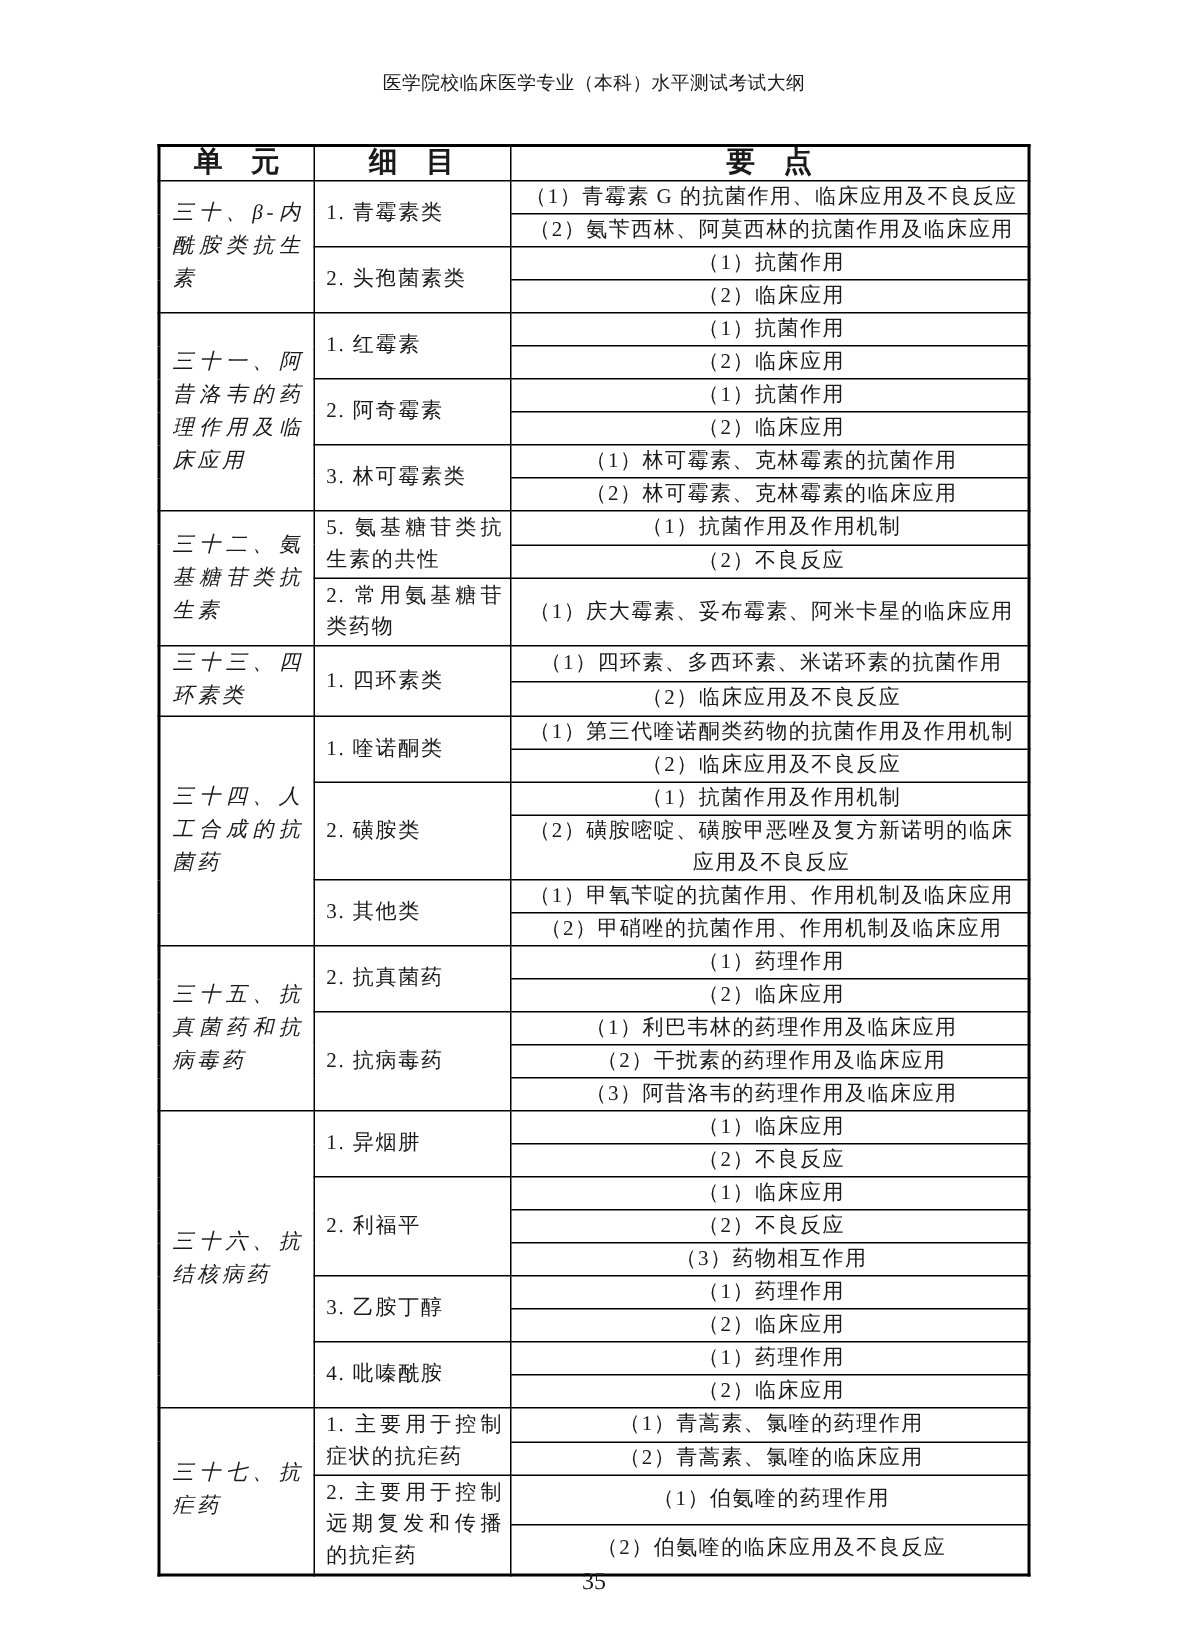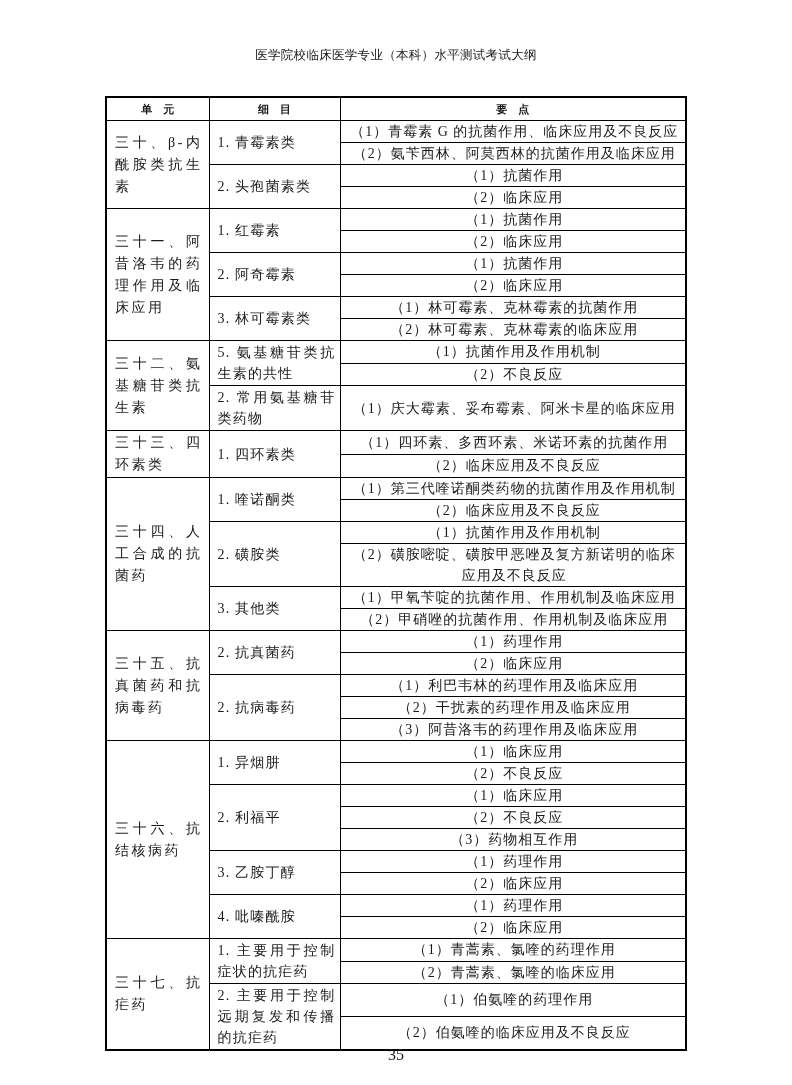--- a/index.html
+++ b/index.html
@@ -32,38 +32,39 @@
     border: 2px solid #000;
   }
   col.c1 { width: 103px; }
   col.c2 { width: 131px; }
   col.c3 { width: 346px; }
   th, td {
     border: 1px solid #000;
     overflow: hidden;
   }
   th {
-    font-size: 11px;
+    font-size: 19px;
     font-weight: bold;
     text-align: center;
     height: 20px;
     line-height: 20px;
     padding: 1px 0;
   }
   td {
     font-size: 14px;
     vertical-align: middle;
     padding: 0;
   }
   td.unit-cell {
     line-height: 22px;
     padding: 1px 6px 1px 8px;
     letter-spacing: 2.5px;
     text-align: justify;
     text-justify: inter-character;
+    font-style: italic;
   }
   td.detail-cell {
     line-height: 21px;
     padding: 1px 4px 1px 8px;
     letter-spacing: 1.2px;
     text-align: justify;
     text-justify: inter-character;
     margin-top: 20px;
   }
   td.point-cell {

